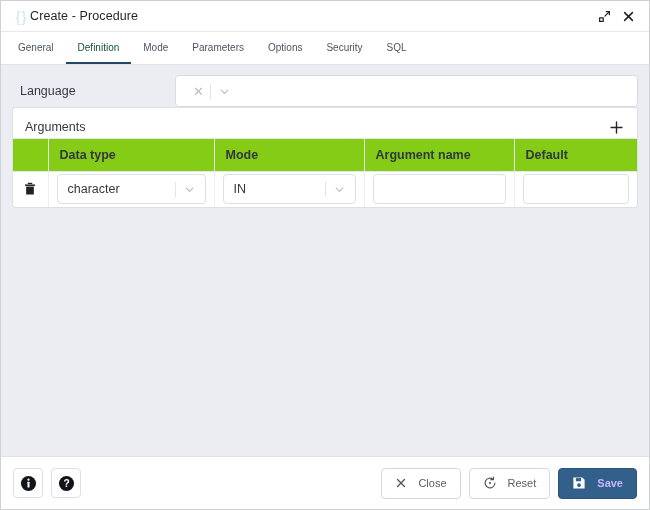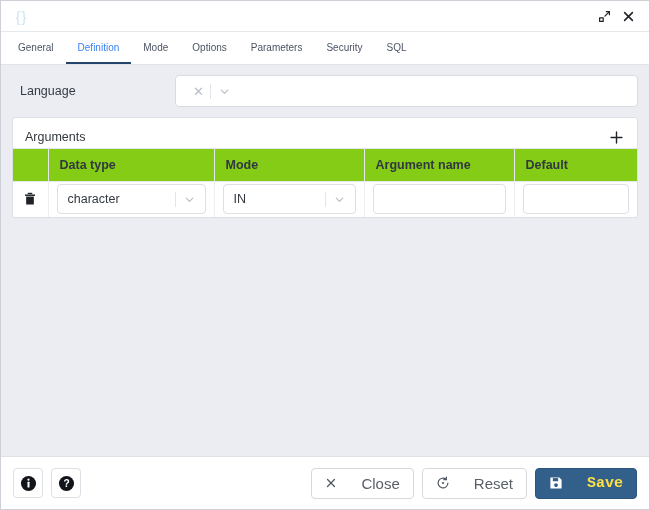--- a/index.html
+++ b/index.html
@@ -59,30 +59,29 @@
     display: flex; align-items: center;
     padding: 0 12px;
     font-size: 10px;
     color: #4b5563;
     cursor: pointer;
     border-bottom: 2px solid transparent;
     position: relative;
     white-space: nowrap;
   }
   .tab.active {
-    color: #3b82f6;
+    color: #14532d;
     border-bottom: 2px solid #26456b;
   }
 
   
   .body {
     flex: 1;
     padding: 10px 11px;
     display: flex; flex-direction: column;
-    gap: 10px;
     overflow: hidden;
   }
 
   
   .lang-row {
     display: flex; align-items: center;
     min-height: 32px;
   }
   .lang-label {
     width: 163px;
@@ -199,42 +198,43 @@
     display: flex; align-items: center; justify-content: center;
     cursor: pointer;
   }
   .footer-spacer { flex: 1; }
   .btn {
     height: 31px;
     border: 1px solid #d5d9de;
     border-radius: 4px;
     background: #ffffff;
     color: #5a6068;
-    font-size: 15px;
-    display: flex; align-items: center;
-    gap: 24px;
+    font-size: 11px;
+    display: flex; align-items: center;
+    gap: 11px;
     padding: 0 13px;
     cursor: pointer;
     font-family: "Liberation Sans", sans-serif;
   }
   .btn svg { display: block; }
   .btn.primary {
     background: #33608b;
     border-color: #2c557b;
     color: #ffffff;
   }
-  .btn.primary .lbl { color: #fde047; font-weight: 600; font-family: Liberation Mono, monospace; }
+  .btn.primary .lbl { color: #c4b5fd; font-weight: 600; }
 </style>
 </head>
 <body>
 
 <div class="dialog">
 
   <div class="titlebar">
     <span class="title-icon">{ }</span>
+    <span class="title-text">Create - Procedure</span>
     <span class="titlebar-spacer"></span>
     <span class="win-btn">
       <svg width="13" height="13" viewBox="0 0 16 16" fill="none" stroke="currentColor" stroke-width="1.5" stroke-linecap="round" stroke-linejoin="round">
         <path d="M14 2 L8.5 7.5"></path>
           <path d="M14 2 L10.2 2"></path>
           <path d="M14 2 L14 5.8"></path>
         <rect x="2" y="9.6" width="4.4" height="4.4"></rect>
       </svg>
     </span>
     <span class="win-btn">
@@ -242,22 +242,22 @@
         <path d="M3.2 3.2 L12.8 12.8"></path>
           <path d="M12.8 3.2 L3.2 12.8"></path>
       </svg>
     </span>
   </div>
 
   <div class="tabbar">
     <div class="tab">General</div>
     <div class="tab active">Definition</div>
     <div class="tab">Mode</div>
+    <div class="tab">Parameters</div>
     <div class="tab">Options</div>
-    <div class="tab">Parameters</div>
     <div class="tab">Security</div>
     <div class="tab">SQL</div>
   </div>
 
   <div class="body">
 
     <div class="lang-row">
       <div class="lang-label">Language</div>
       <div class="lang-control">
         <span class="sel-clear">✕</span>

